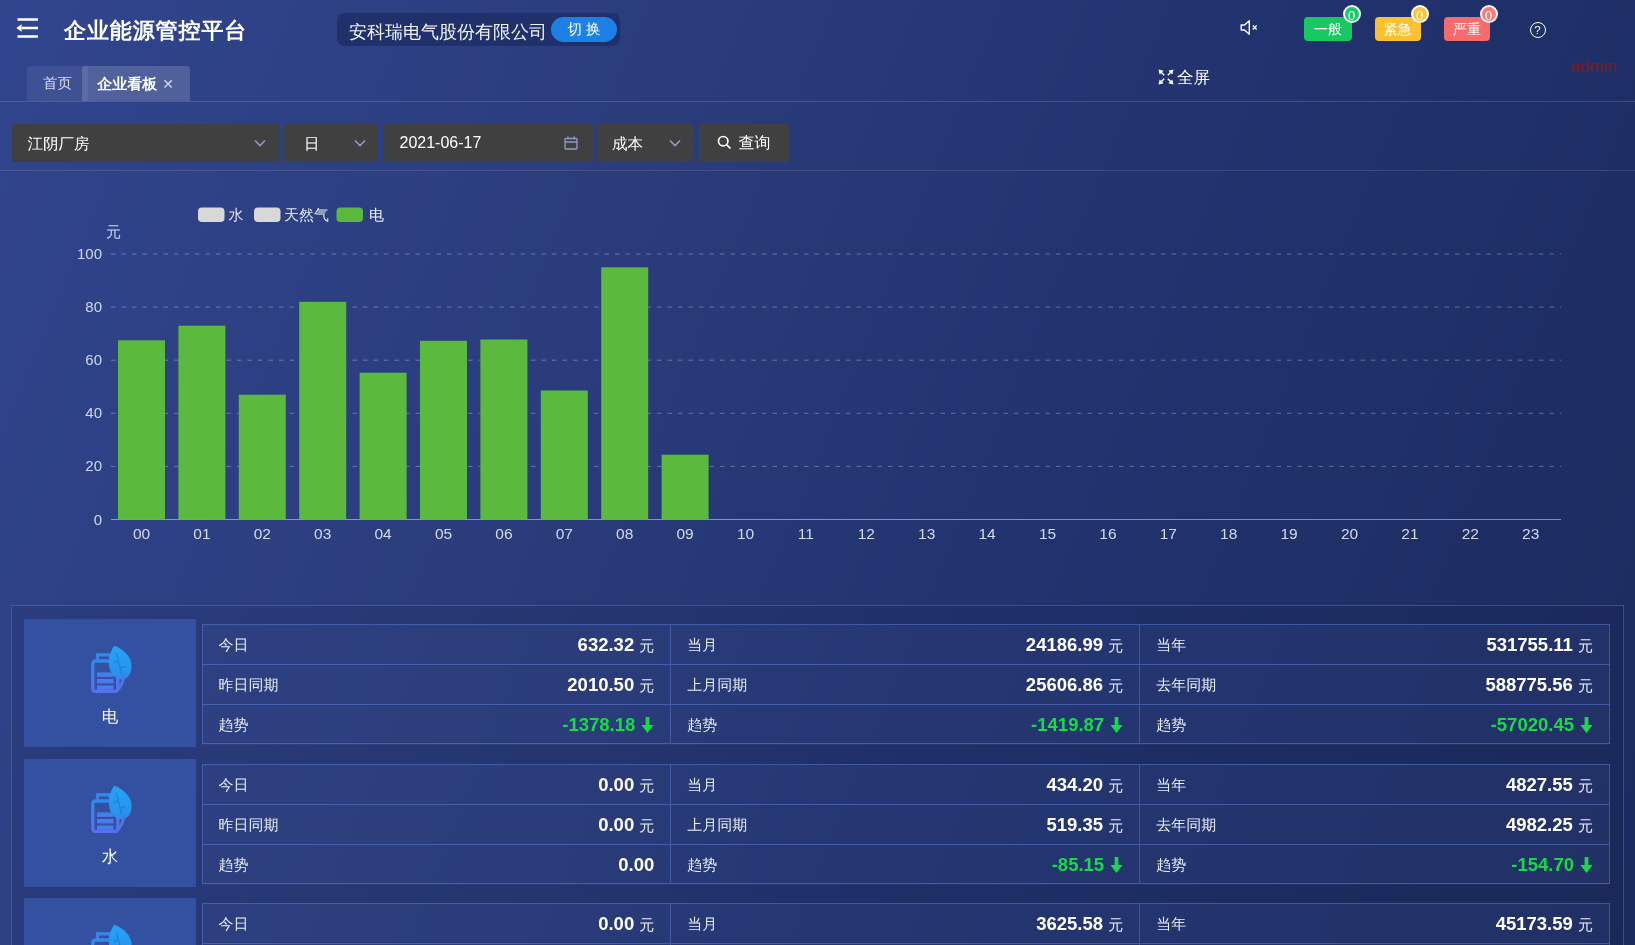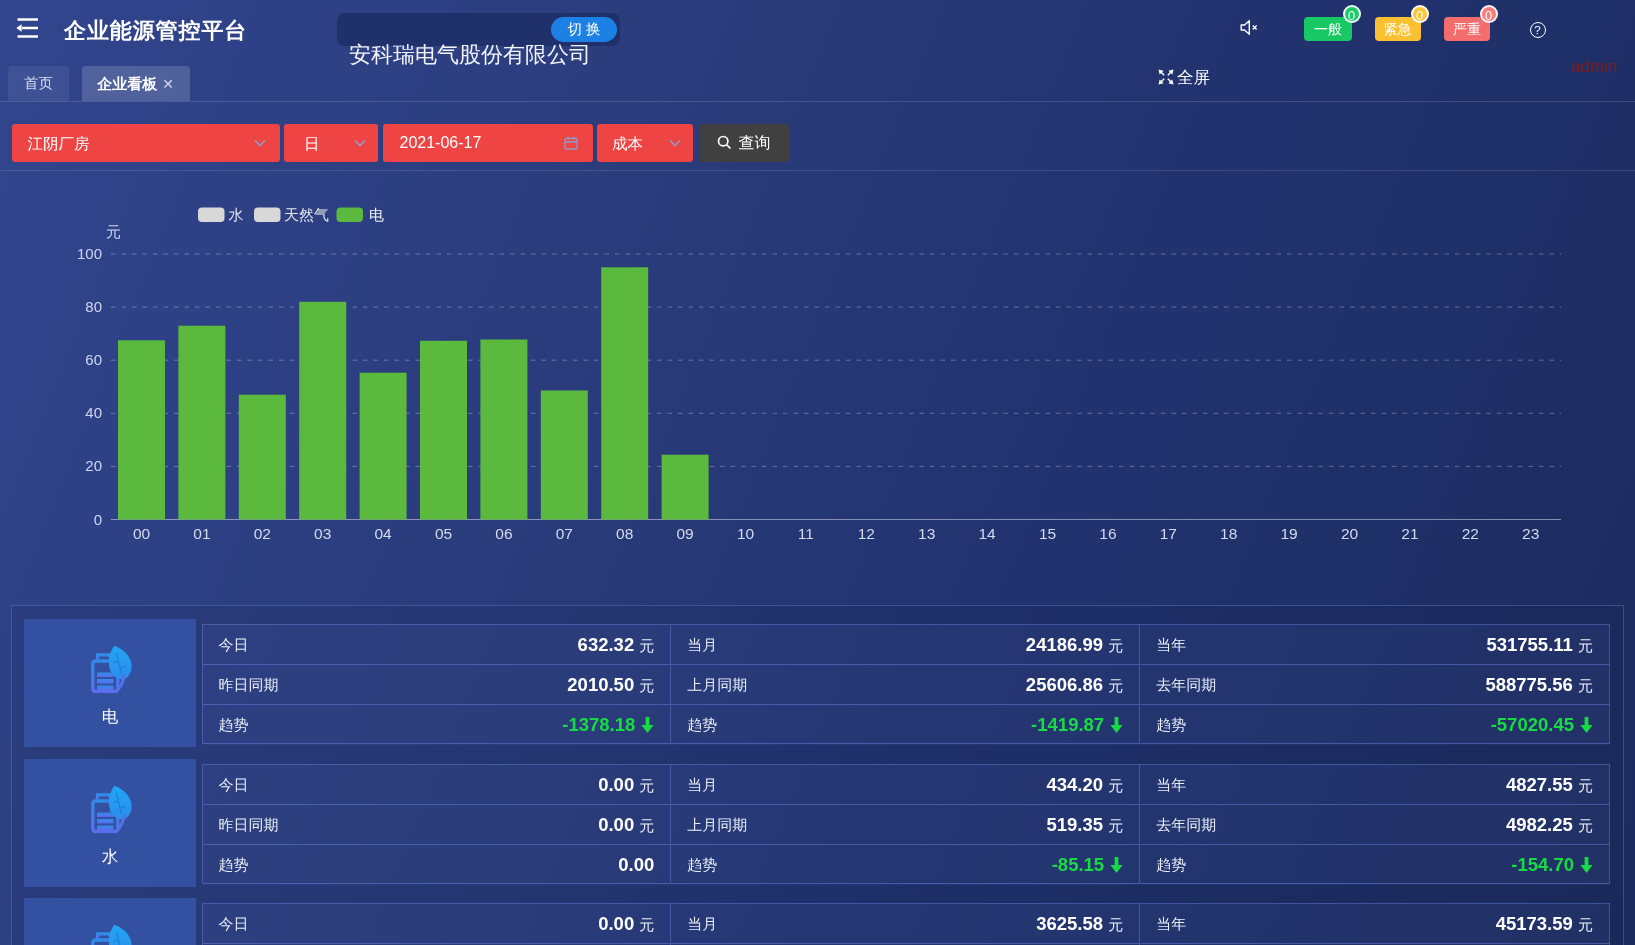--- a/index.html
+++ b/index.html
@@ -2,40 +2,40 @@
 <html><head><meta charset="utf-8">
 <style>
 * { margin:0; padding:0; box-sizing:border-box; }
 body { width:1635px; height:945px; overflow:hidden; position:relative;
   font-family:"Liberation Sans", sans-serif;
   background: linear-gradient(112deg, #31458e 0%, #2a3c7b 35%, #223370 60%, #1c2b5e 100%); }
 .abs { position:absolute; }
 
 #title { left:64px; top:16px; font-size:22px; font-weight:bold; color:#fff; letter-spacing:0.9px; }
 #pill { left:337px; top:13px; width:283px; height:33px; background:#20306b; border-radius:8px; }
-#pill .cname { position:absolute; left:12px; top:7px; font-size:22px; color:#f2f4fa;margin-top:20px; }
+#pill .cname { position:absolute; left:12px; top:7px; font-size:18px; color:#f2f4fa; }
 #switch { position:absolute; right:3px; top:4px; width:66px; height:25px; border-radius:13px;
   background:#1d80e4; color:#fff; font-size:14.5px; text-align:center; line-height:25px; }
 #fsc { left:1158px; top:19px; color:#fff; font-size:16.5px;margin-top:48px; }
 #fsc svg { vertical-align:-2px; margin-right:3px; }
 #adm { left:1571px; top:19px; color:#7f1d1d; font-size:17px;margin-top:38px; }
 .hbtn { position:absolute; top:17px; height:24px; border-radius:4px; color:#fff; font-size:14px;
   text-align:center; line-height:24px; }
 .badge { position:absolute; top:5px; width:18px; height:18px; border-radius:50%;
   border:2px solid rgba(255,255,255,0.92); color:#fff; font-size:13px; text-align:center; line-height:18px; }
 
 .tab { position:absolute; top:66px; height:35px; border-radius:4px 4px 0 0; font-size:14.5px;
   color:#d6ddf2; text-align:center; line-height:35px; }
-#tab1 { left:8px; width:61px; background:rgba(255,255,255,0.07); }
+#tab1 { left:27px; width:61px; background:rgba(255,255,255,0.07); }
 #tab2 { left:81.5px; width:108px; background:rgba(255,255,255,0.16); color:#fff; font-weight:bold; font-size:15px; }
 #tab2 .x { font-weight:normal; color:rgba(255,255,255,0.75); margin-left:5px; font-size:14px; }
 #tabline { left:0; top:101px; width:1635px; height:1px; background:rgba(255,255,255,0.14); }
 #filterline { left:0; top:170px; width:1635px; height:1px; background:rgba(255,255,255,0.12); }
 
-.sel { position:absolute; top:124px; height:38px; background:#ef4444; border-radius:3px; color:#fff; }
+.sel { position:absolute; top:124px; height:38px; background:#404040; border-radius:3px; color:#fff; }
 .sel .txt { position:absolute; top:10px; font-size:15.5px; }
 .chev { position:absolute; top:15px; }
 #qbtn { left:698.5px; top:124px; width:90px; height:38px; background:#404040; border-radius:3px;
   color:#fff; font-size:16px; text-align:center; line-height:38px; }
 
 #cards { left:11px; top:605px; width:1613px; height:400px; border:1px solid rgba(95,125,205,0.45);
   background:rgba(5,15,45,0.10); }
 .tile { position:absolute; left:12px; width:172px; height:128px; background:#3351a0; text-align:center; }
 .tile svg { margin-top:26px; }
 .tlabel { color:#fff; font-size:16.5px; margin-top:9px; }

